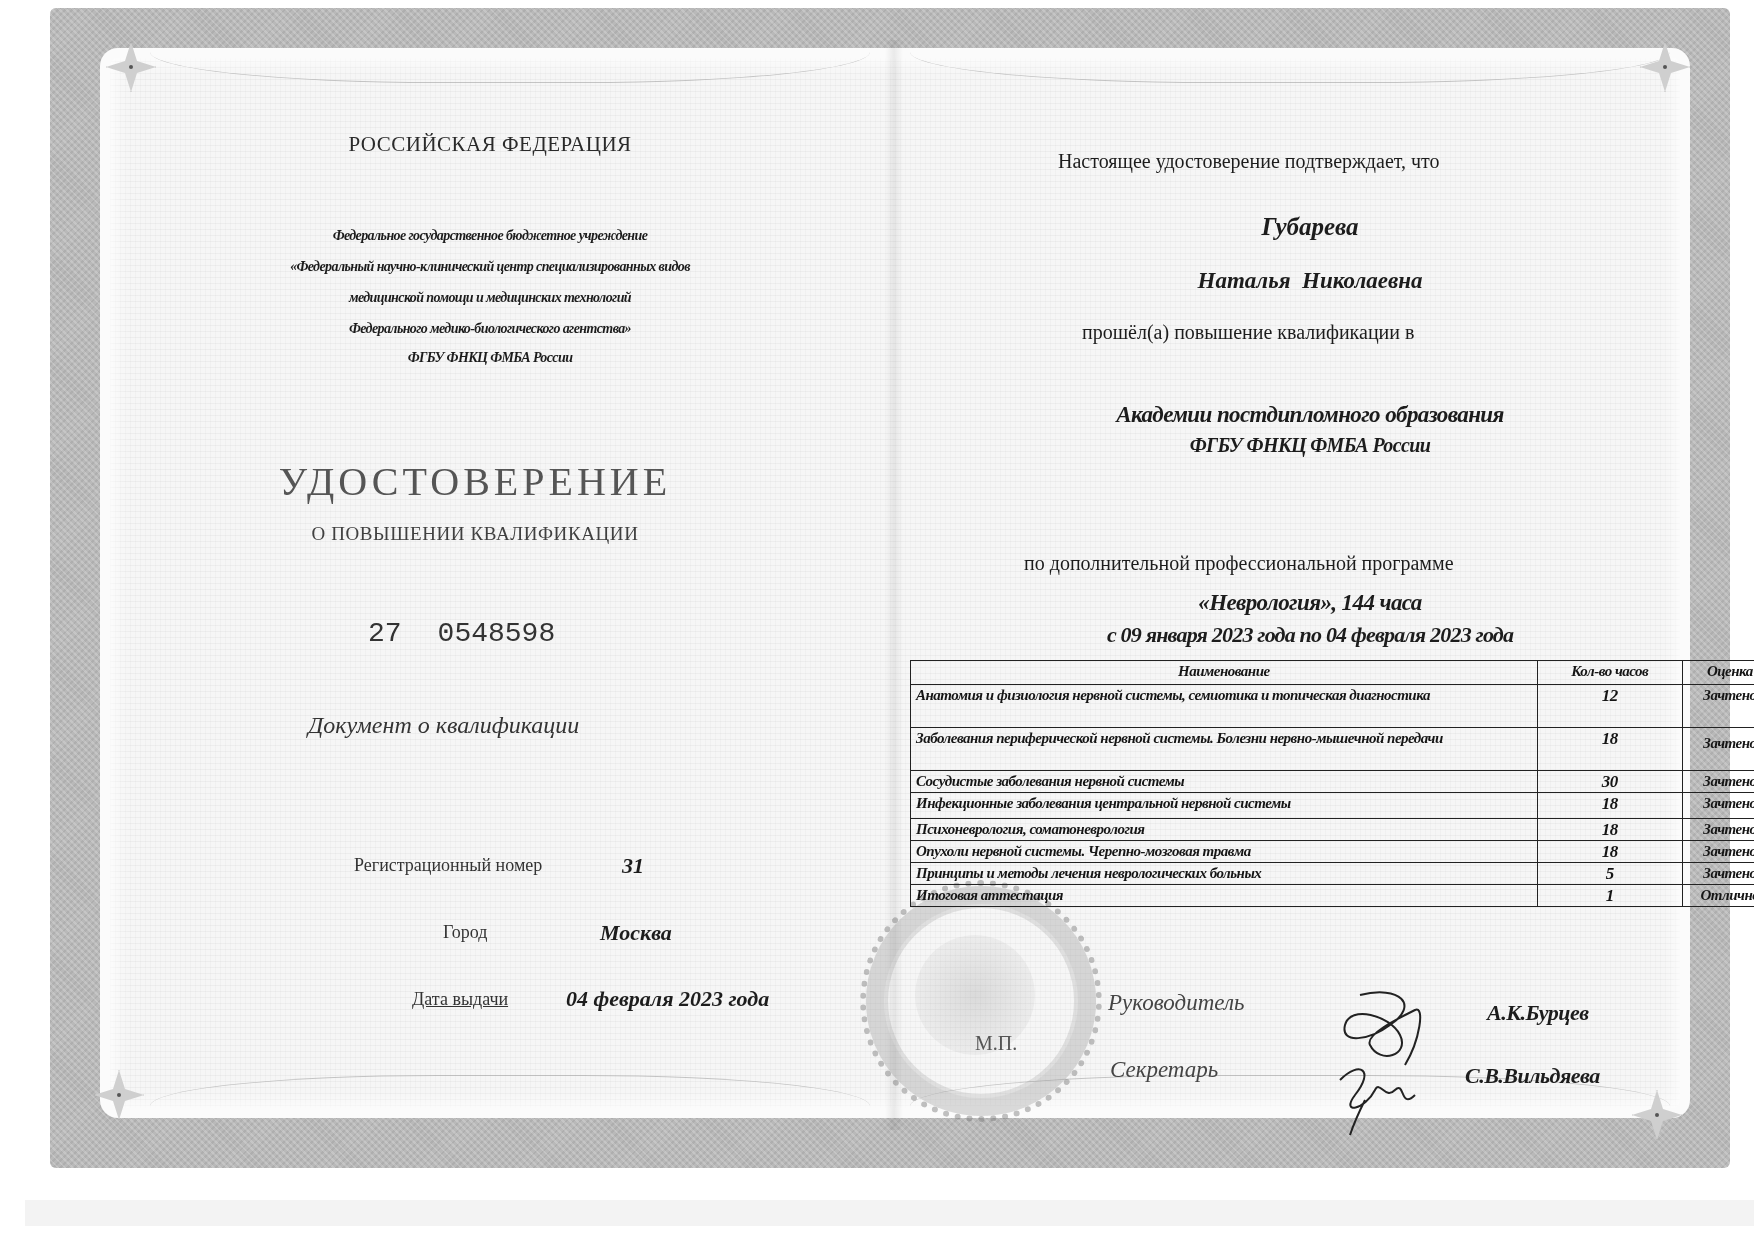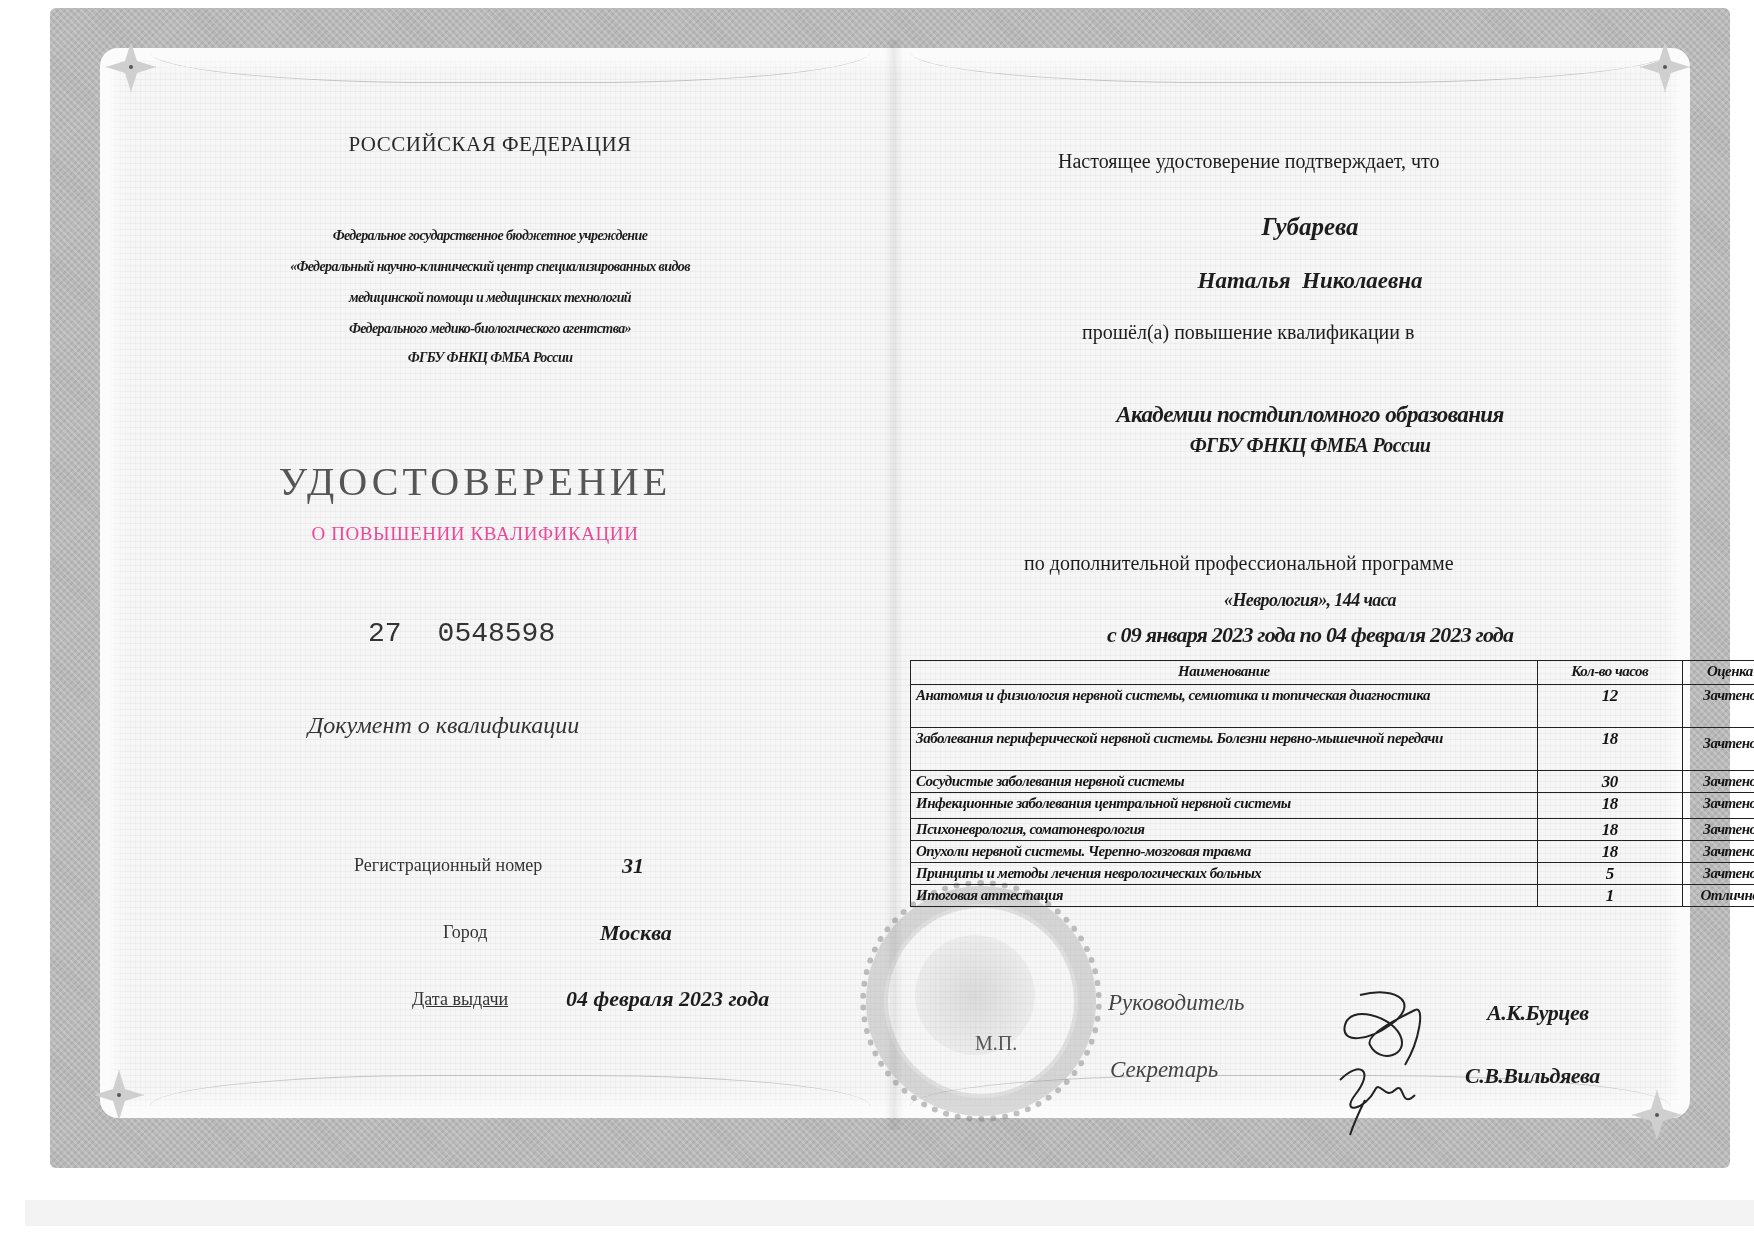--- a/index.html
+++ b/index.html
@@ -61,21 +61,21 @@
   .center { text-align: center; }
   .plain { font-family: "Liberation Serif", serif; }
   .bi { font-family: "Liberation Serif", serif; font-weight: bold; font-style: italic; }
   .it { font-family: "Liberation Serif", serif; font-style: italic; }
   .mono { font-family: "Liberation Mono", "DejaVu Sans Mono", monospace; }
 
   
   .rf { left: 220px; width: 540px; top: 132px; font-size: 21px; letter-spacing: 0.5px; color: #2a2a2a; }
   .org { left: 140px; width: 700px; font-size: 14px; letter-spacing: -0.6px; line-height: 31px; }
   .udost { left: 200px; width: 550px; top: 458px; font-size: 40px; letter-spacing: 4px; color: #555; font-family: "Liberation Serif", serif; }
-  .udost-sub { left: 200px; width: 550px; top: 523px; font-size: 19px; letter-spacing: 0.6px; color: #ec4899; }
+  .udost-sub { left: 200px; width: 550px; top: 523px; font-size: 19px; letter-spacing: 0.6px; color: #404040; }
   .serial { left: 368px; top: 618px; font-size: 28px; color: #333; }
   .serial .num { margin-left: 36px; }
   .doc { left: 308px; top: 712px; font-size: 24px; color: #333; }
   .label { font-size: 18px; color: #333; }
   .value { font-size: 22px; }
 
   
   .grades {
     position: absolute; left: 910px; top: 660px; width: 868px;
     border-collapse: collapse;
@@ -153,21 +153,21 @@
 
 <div class="t plain" style="left:1058px; top:150px; font-size:20px;">Настоящее удостоверение подтверждает, что</div>
 <div class="t center bi" style="left:1020px; width:580px; top:213px; font-size:25px;">Губарева</div>
 <div class="t center bi" style="left:1020px; width:580px; top:268px; font-size:23px; white-space:pre;">Наталья  Николаевна</div>
 <div class="t plain" style="left:1082px; top:321px; font-size:20px;">прошёл(а) повышение квалификации в</div>
 
 <div class="t center bi" style="left:1020px; width:580px; top:402px; font-size:23px; letter-spacing:-0.6px;">Академии постдипломного образования</div>
 <div class="t center bi" style="left:1020px; width:580px; top:434px; font-size:20px; letter-spacing:-0.6px;">ФГБУ ФНКЦ ФМБА России</div>
 
 <div class="t plain" style="left:1024px; top:552px; font-size:20px;">по дополнительной профессиональной программе</div>
-<div class="t center bi" style="left:1020px; width:580px; top:590px; font-size:18px; letter-spacing:-0.6px;">«Неврология», 144 часа</div>
+<div class="t center bi" style="left:1020px; width:580px; top:590px; font-size:23px; letter-spacing:-0.6px;">«Неврология», 144 часа</div>
 <div class="t center bi" style="left:1020px; width:580px; top:622px; font-size:22px; letter-spacing:-0.8px;">с 09 января 2023 года по 04 февраля 2023 года</div>
 
 <div class="stamp"></div>
 <div class="stamp-inner"></div>
 
 <table class="grades">
   <thead>
     <tr>
       <th>Наименование</th>
       <th>Кол-во часов</th>

